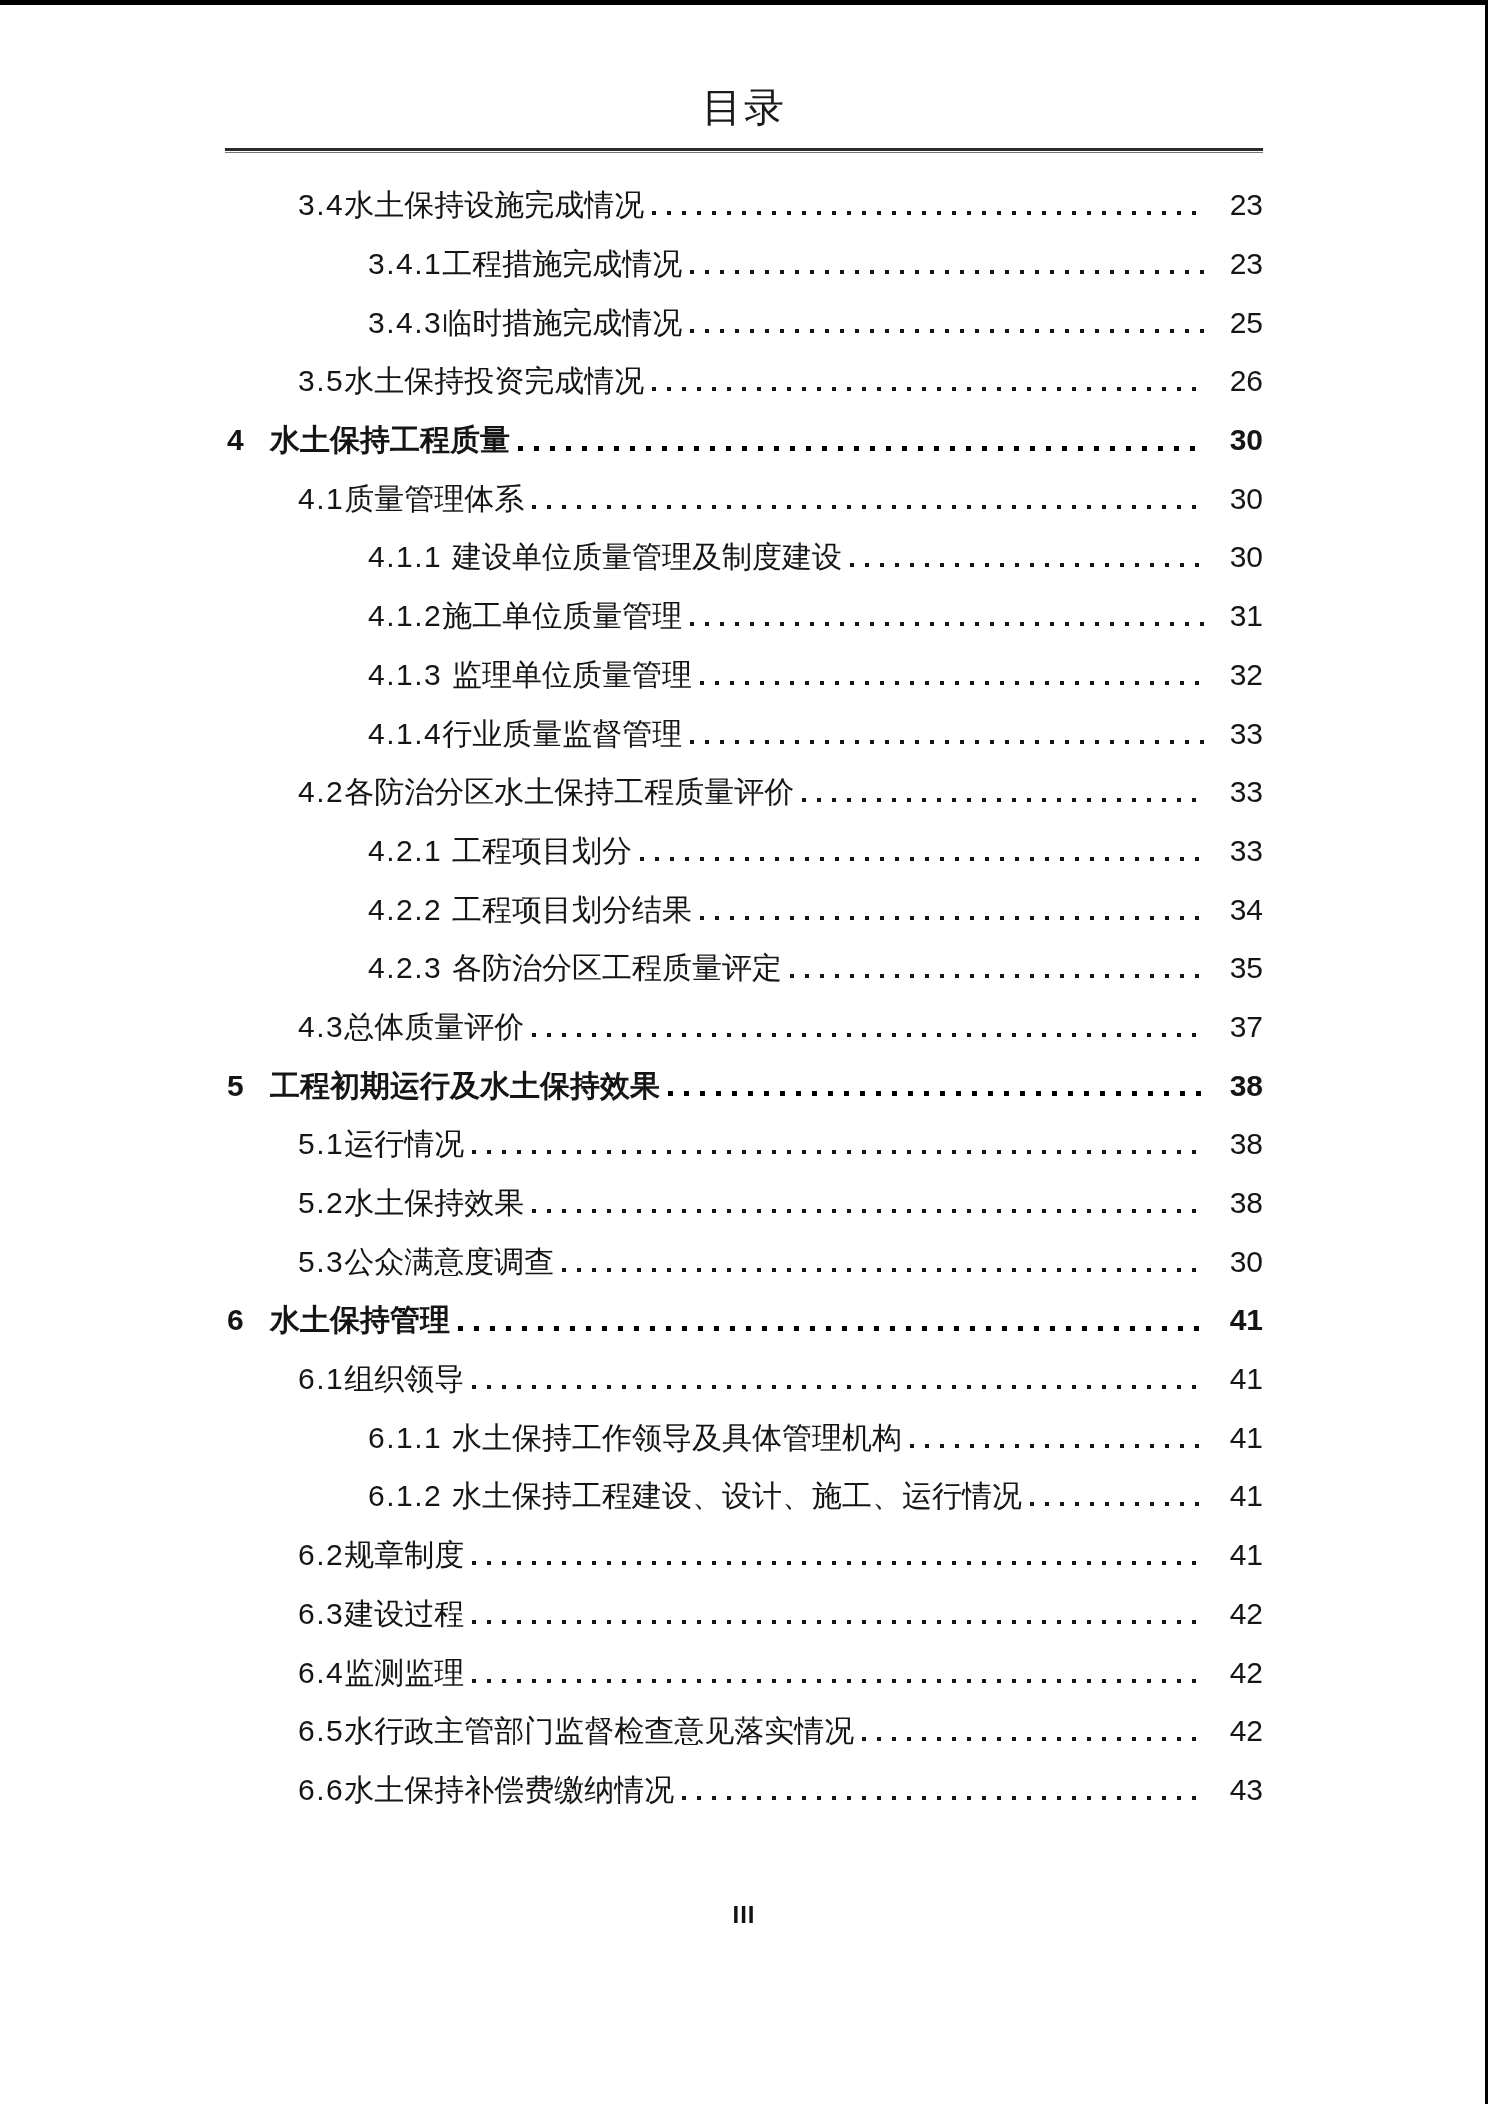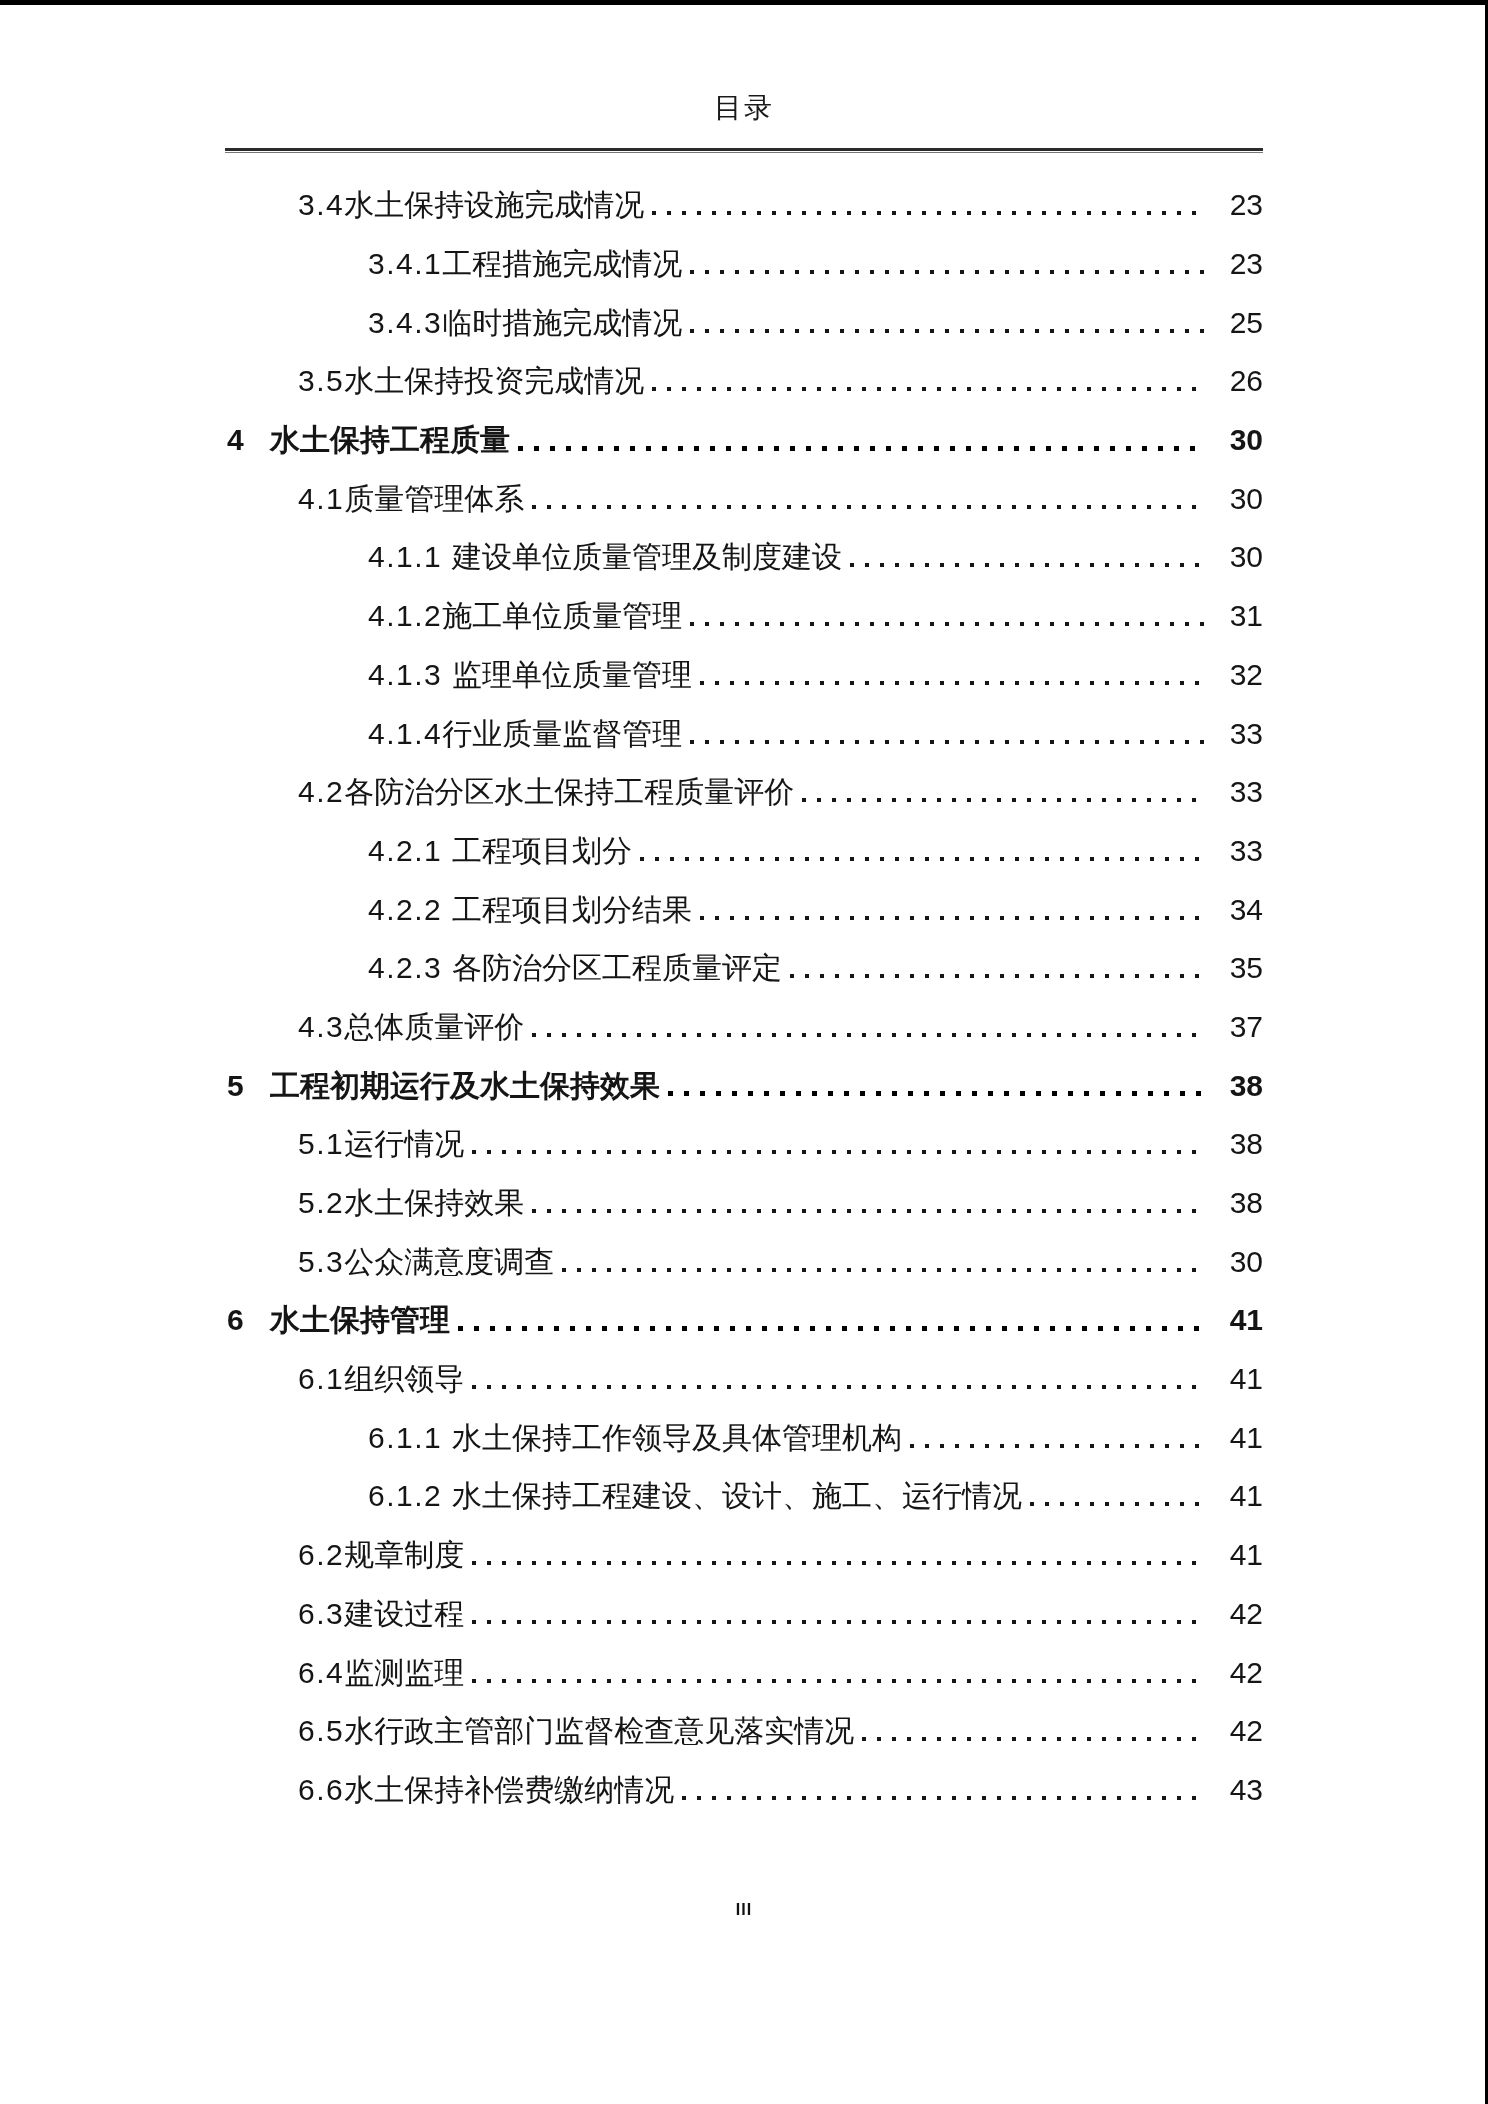--- a/index.html
+++ b/index.html
@@ -14,21 +14,21 @@
   .top-border{
     position:absolute;top:0;left:0;width:1488px;height:5px;background:#000;
   }
   .right-border{
     position:absolute;top:0;right:0;width:3px;height:2104px;background:#000;
   }
   .header-title{
     position:absolute;top:88px;left:0;width:1488px;
     text-align:center;
     font-family:"Liberation Serif","DejaVu Serif",serif;
-    font-size:28px;line-height:40px;
+    font-size:40px;line-height:40px;
     letter-spacing:2px;
     color:#1a1a1a;
   }
   .rule{
     position:absolute;top:148px;left:225px;width:1038px;
   }
   .rule-thick{height:3px;background:#2b2b2b;}
   .rule-gap{height:1px;background:#ffffff;}
   .rule-thin{height:1px;background:#777777;}
   .toc{
@@ -64,21 +64,21 @@
     background:repeating-linear-gradient(to right,#000 0px,#000 5px,transparent 5px,transparent 16px);
   }
   .page-num{
     flex:0 0 auto;
     min-width:48px;
     text-align:right;
   }
   .footer{
     position:absolute;top:1901px;left:0;width:1488px;
     text-align:center;
-    font-size:16px;
+    font-size:24px;
     font-weight:bold;
     letter-spacing:1px;
     color:#111;
   }
 </style>
 </head>
 <body>
 
 <div class="page-root">
   <div class="top-border"></div>

